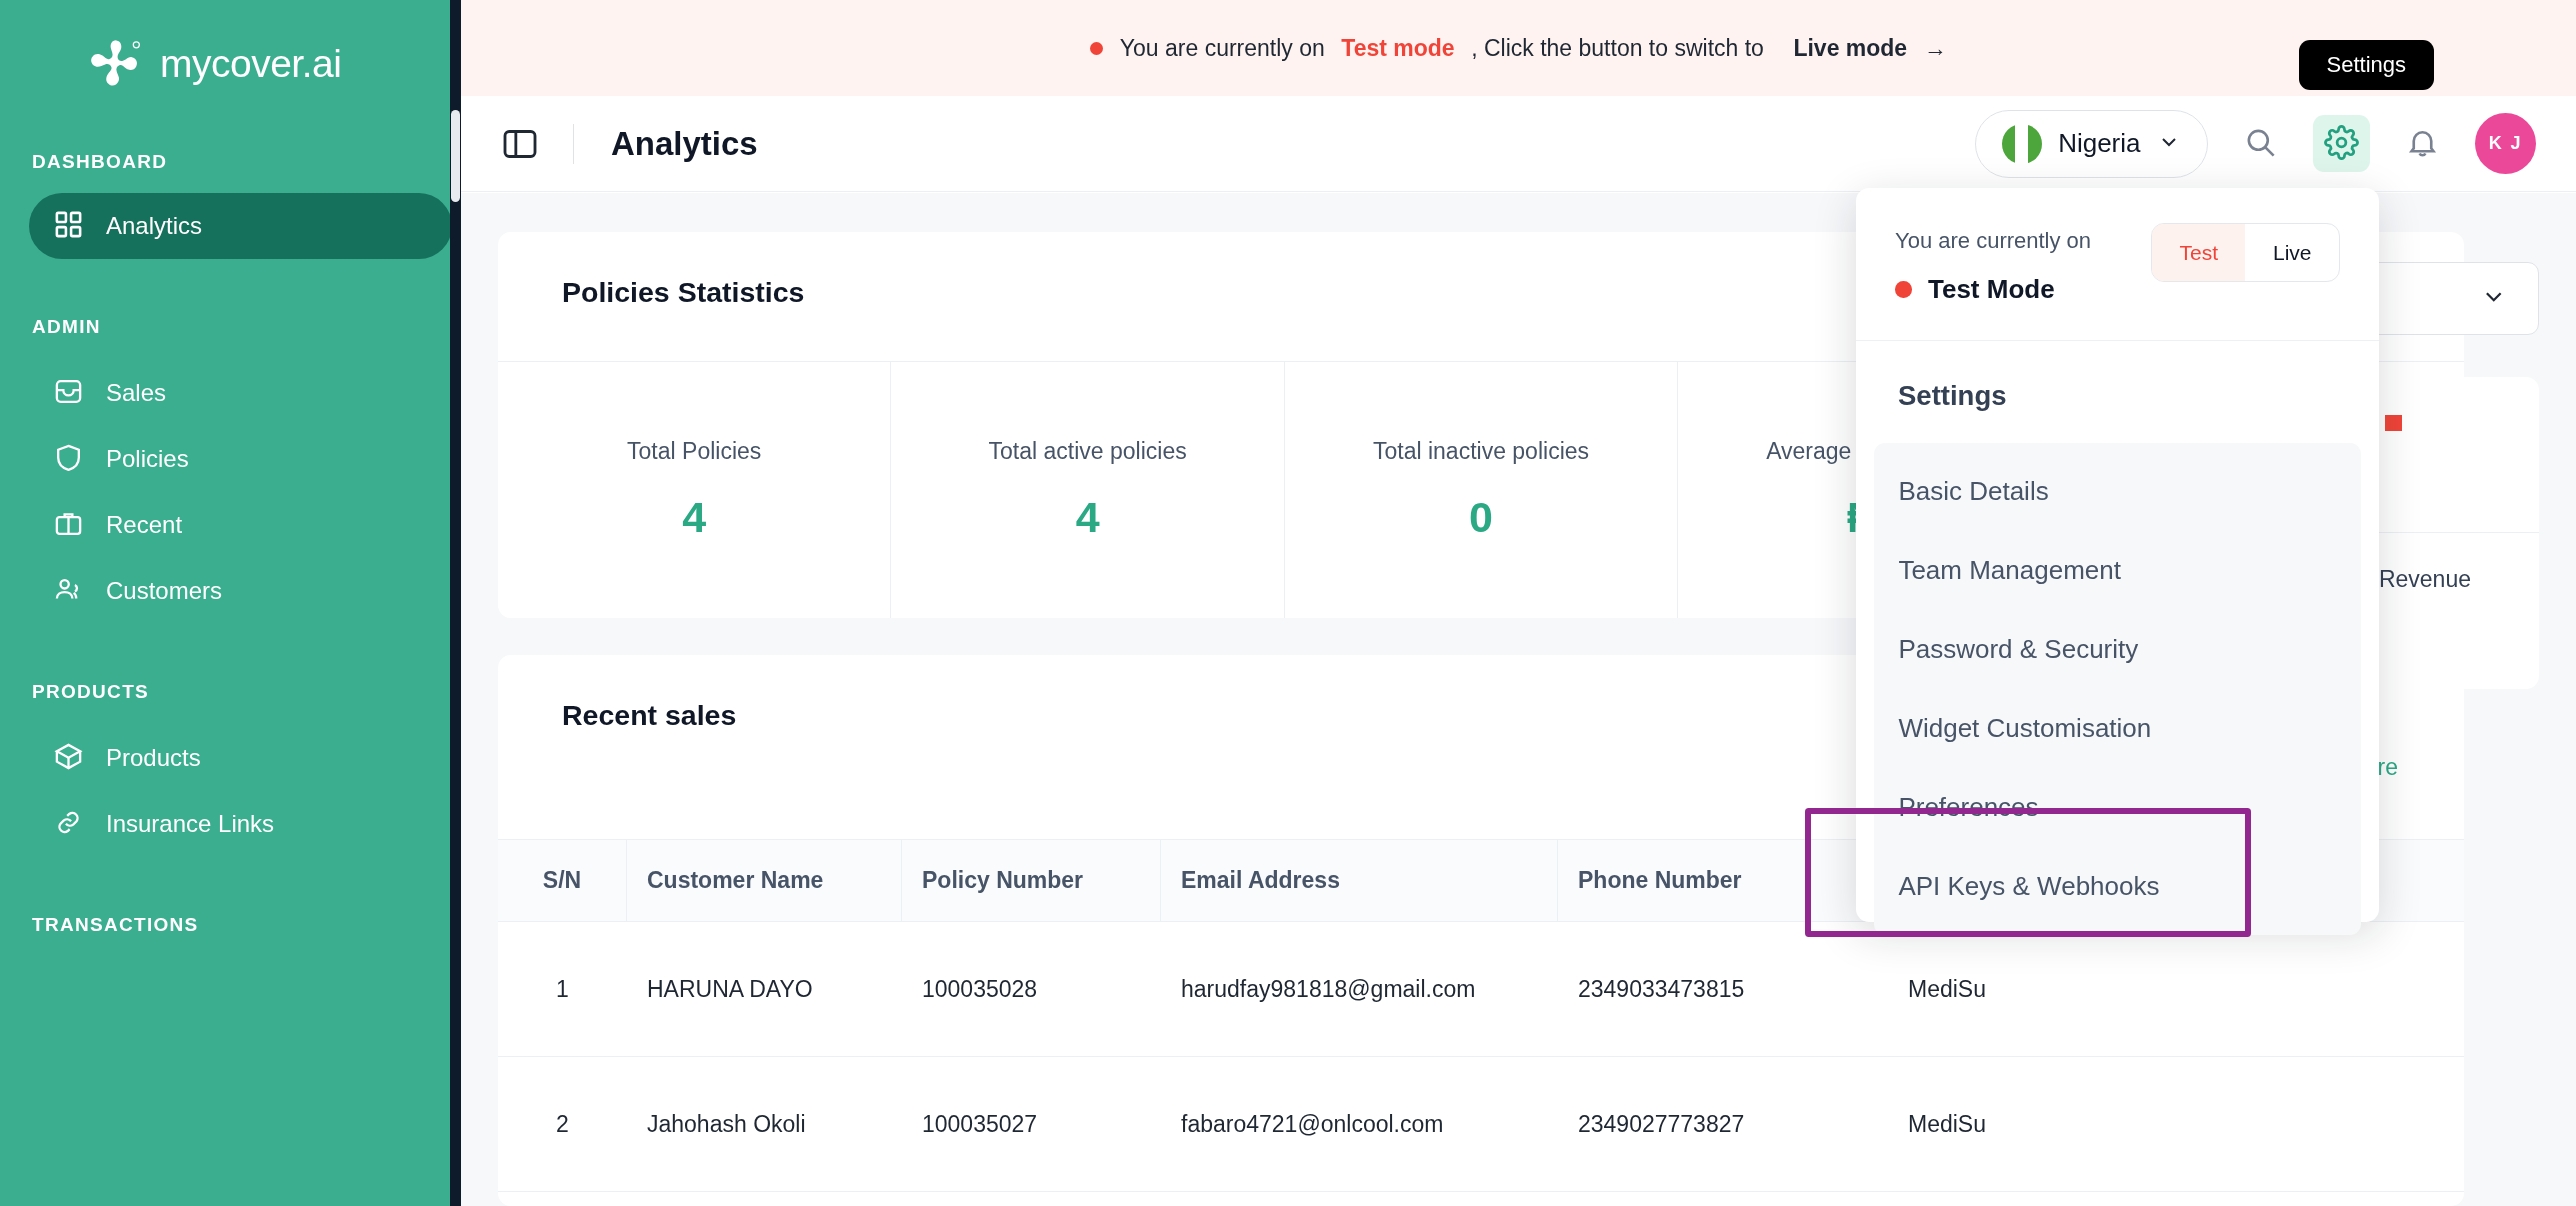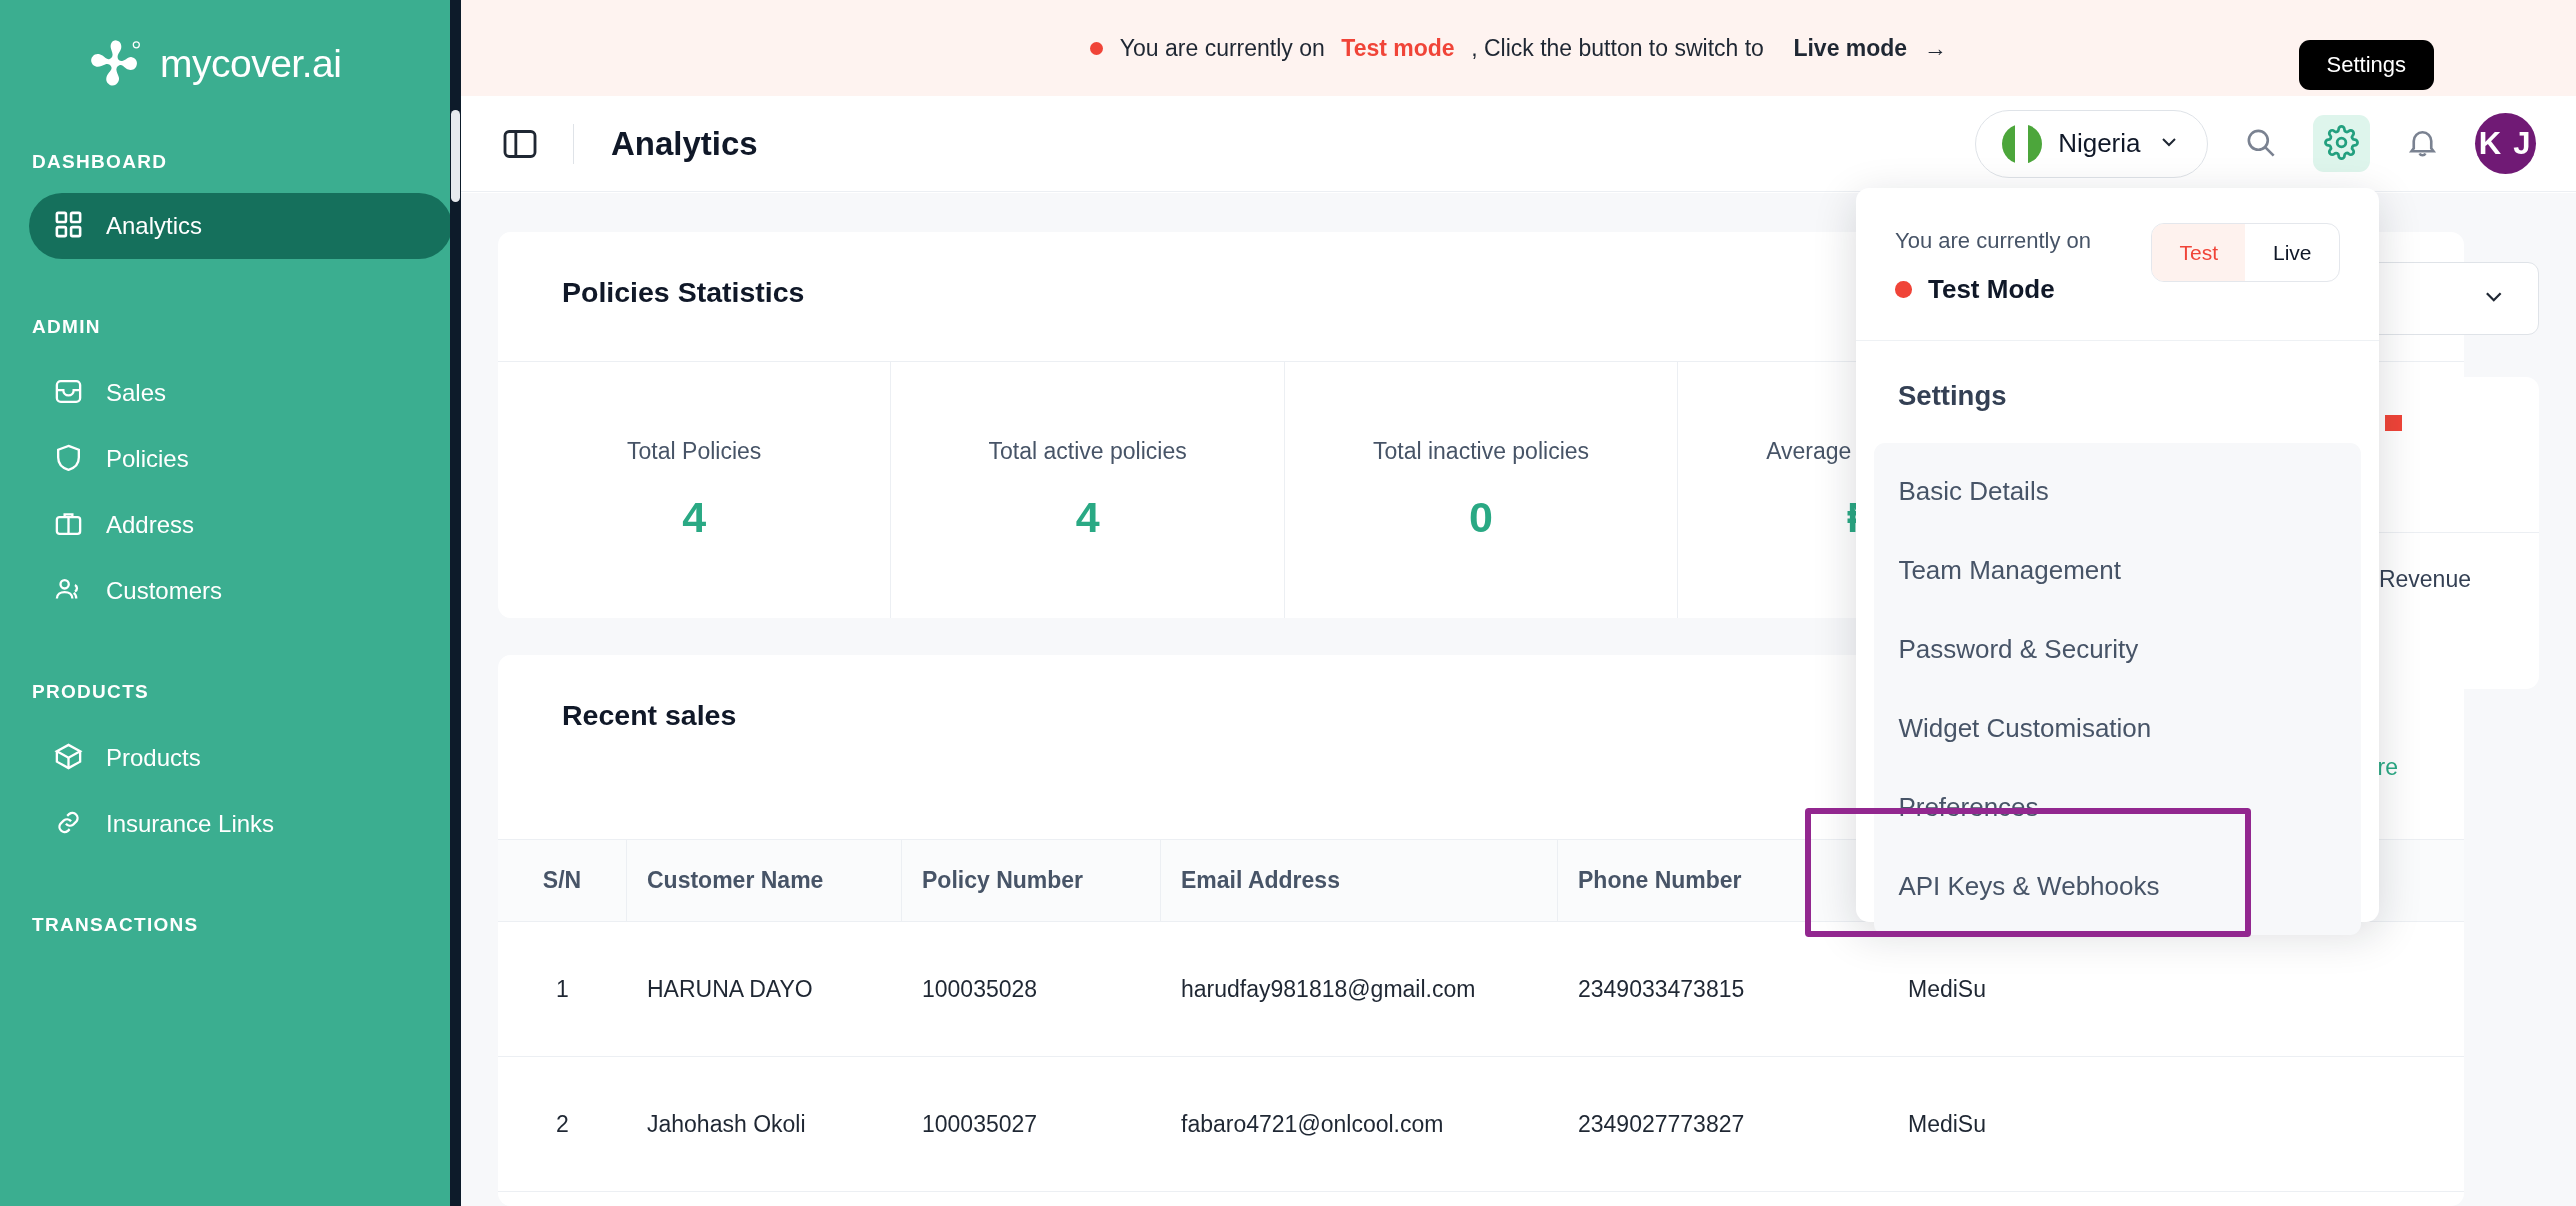--- a/index.html
+++ b/index.html
@@ -75,22 +75,22 @@
   .flag { width: 40px; height: 40px; border-radius: 50%; overflow: hidden; display: flex; flex: none; }
   .flag-g { flex: 1; background: #4CA63B; }
   .flag-w { flex: 1; background: #ffffff; }
   #country-label { font-size: 26px; color: #101828; }
   .icon-btn {
     width: 57px; height: 57px; display: flex; align-items: center; justify-content: center;
     border-radius: 11px; cursor: pointer;
   }
   #gear-btn { background: #DEF5EC; }
   #avatar {
-    width: 61px; height: 61px; border-radius: 50%; background: #701a75;
-    color: #fff; font-size: 31px; font-weight: 600;
+    width: 61px; height: 61px; border-radius: 50%; background: #ec4899;
+    color: #fff; font-size: 18px; font-weight: 600;
     display: flex; align-items: center; justify-content: center; letter-spacing: 1.8px;
     cursor: pointer;
   }
   #settings-tooltip {
     position: absolute; left: 2299px; top: 40px; background: #000000; color: #ffffff;
     font-size: 22px; padding: 12px 27.5px; border-radius: 11px; z-index: 60; white-space: nowrap;
   }
 
   
   #main {
@@ -231,21 +231,21 @@
       </span>
       <span class="nav-label">Policies</span>
     </div>
     <div class="nav-item">
       <span>
         <svg width="31" height="31" viewBox="0 0 24 24" fill="none" stroke="#fff" stroke-width="1.8">
           <rect x="3" y="7" width="18" height="13" rx="2"></rect>
             <path d="M9 7V5h6v2M12 7v13"></path>
         </svg>
       </span>
-      <span class="nav-label">Address</span>
+      <span class="nav-label">Recent</span>
     </div>
     <div class="nav-item">
       <span>
         <svg width="31" height="31" viewBox="0 0 24 24" fill="none" stroke="#fff" stroke-width="1.8">
           <circle cx="9" cy="8" r="3.2"></circle>
             <path d="M3 19c0-3.3 2.7-5 6-5s6 1.7 6 5"></path>
           <path d="M17 8.5a2.8 2.8 0 0 1 0 5M18 19c0-2.2-.8-3.6-2-4.4"></path>
         </svg>
       </span>
       <span class="nav-label">Customers</span>

